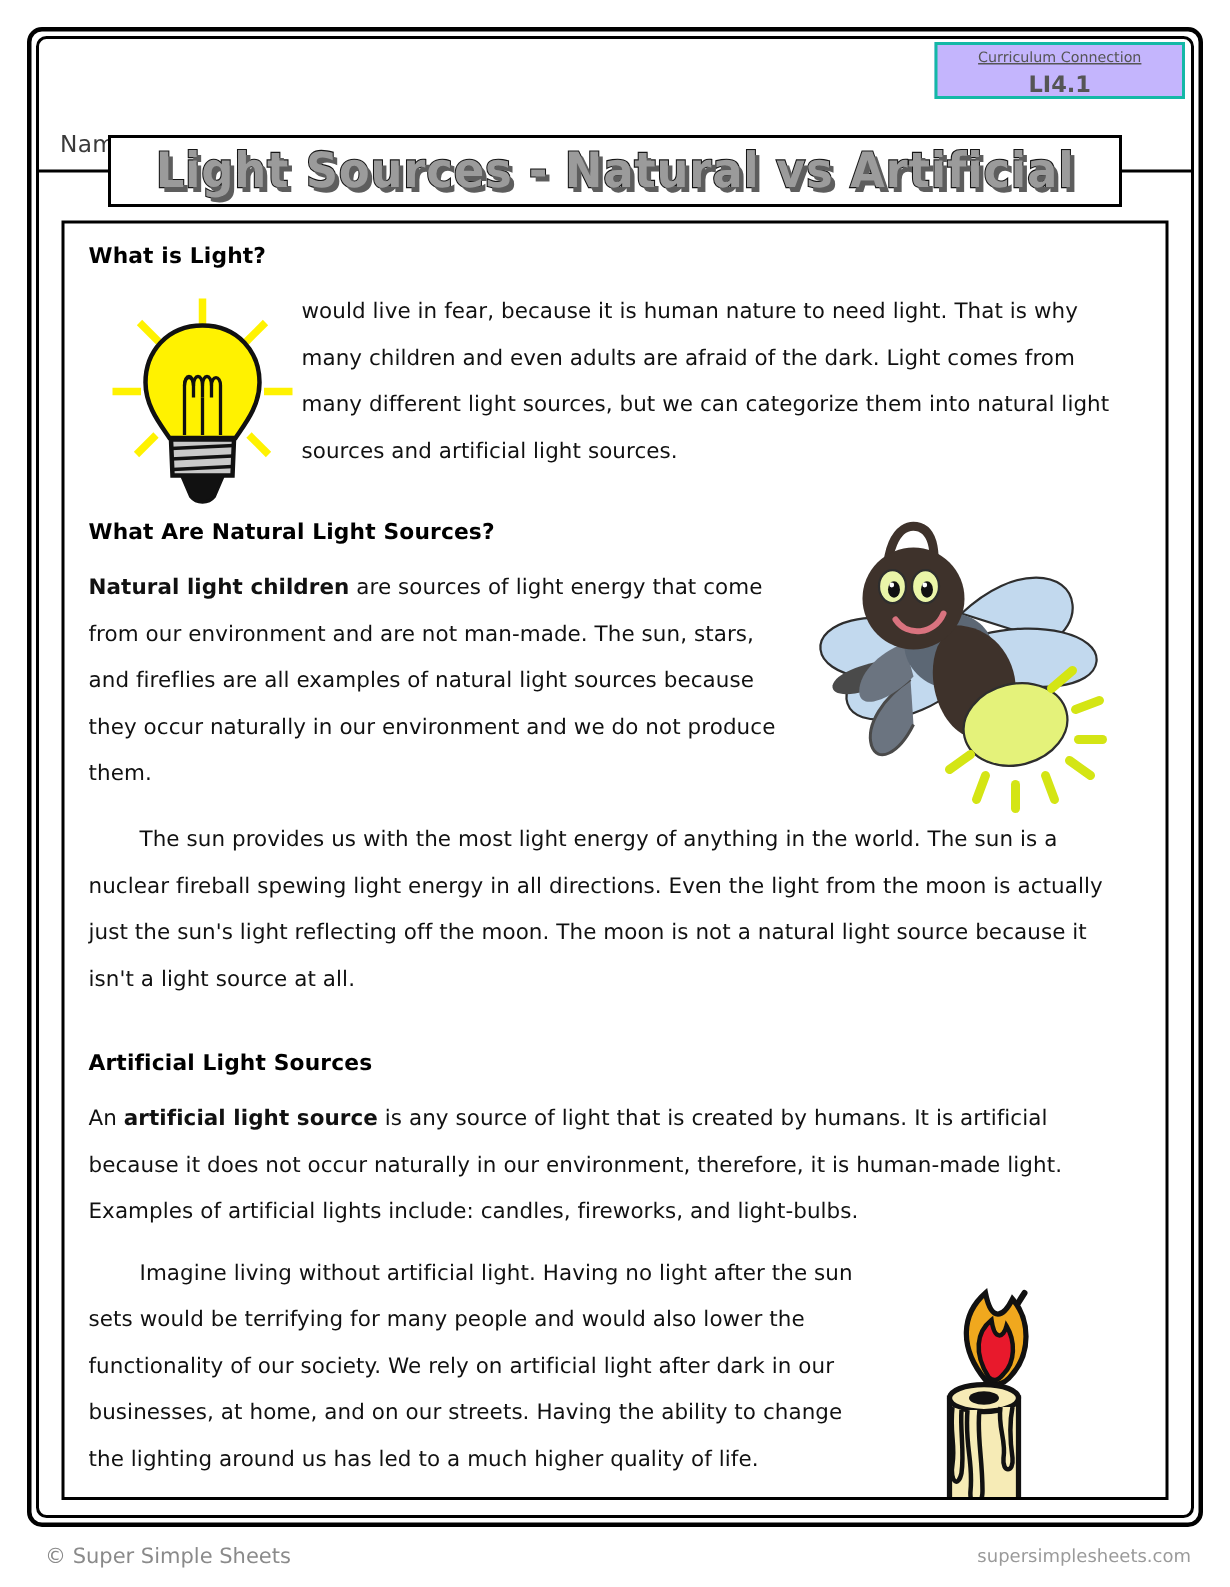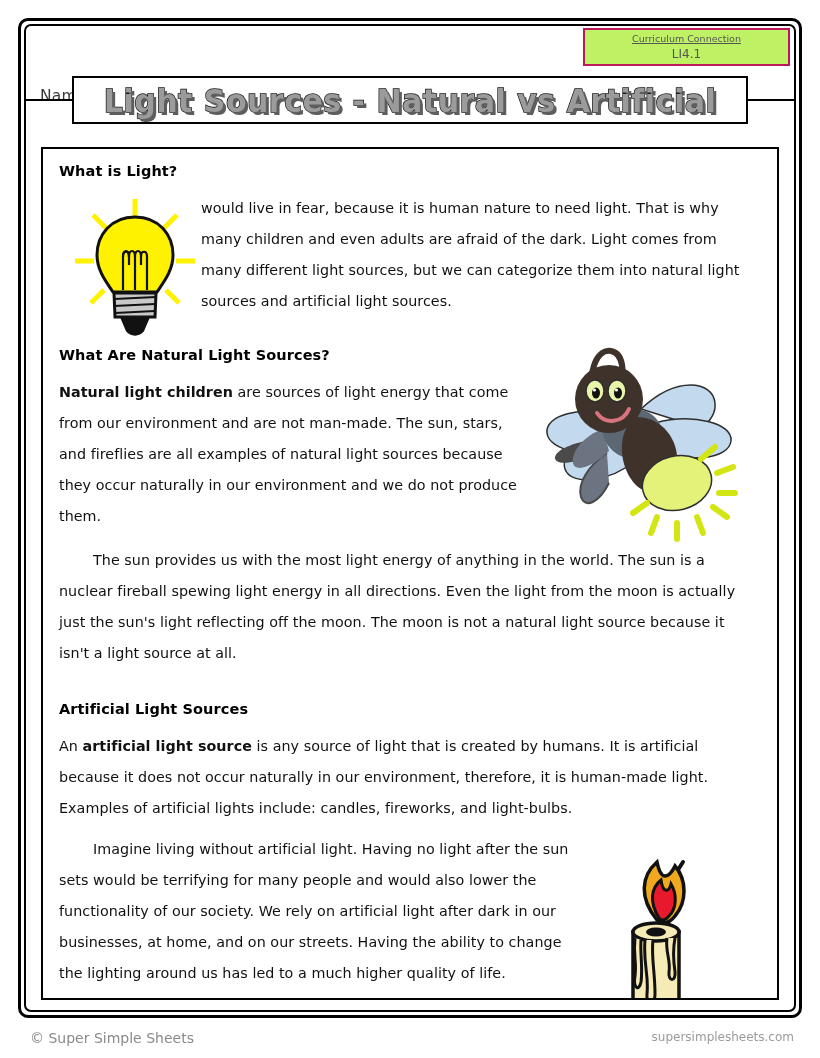--- a/index.html
+++ b/index.html
@@ -69,47 +69,48 @@
     top: 8px;
     width: 760px;
     text-align: center;
     font-size: 17px;
     color: #3a3a3a;
   }
   #curriculum-box {
     position: absolute;
     right: 0px;
     top: -2px;
-    width: 207px;
+    width: 167px;
     height: 38px;
-    background: #bef264;
-    border: 2px solid #be185d;
+    background: #c4b5fd;
+    border: 2px solid #14b8a6;
     box-sizing: border-box;
     text-align: center;
     padding-top: 3px;
   }
   #curriculum-title {
     font-size: 9.5px;
     color: #555555;
     text-decoration: underline;
     line-height: 1.35;
     display: block;
   }
   #curriculum-code {
-    font-size: 12px;
+    font-size: 15px;
     color: #555555;
     line-height: 1.35;
     display: block;
+    font-weight: bold;
   }
 
   
   #title-wrap {
     position: absolute;
     left: 26px;
-    top: 76px;
+    top: 90px;
     width: 768px;
     height: 48px;
   }
   #title-rule-left {
     position: absolute;
     left: 0px;
     top: 23px;
     width: 50px;
     height: 2px;
     background: #000000;

